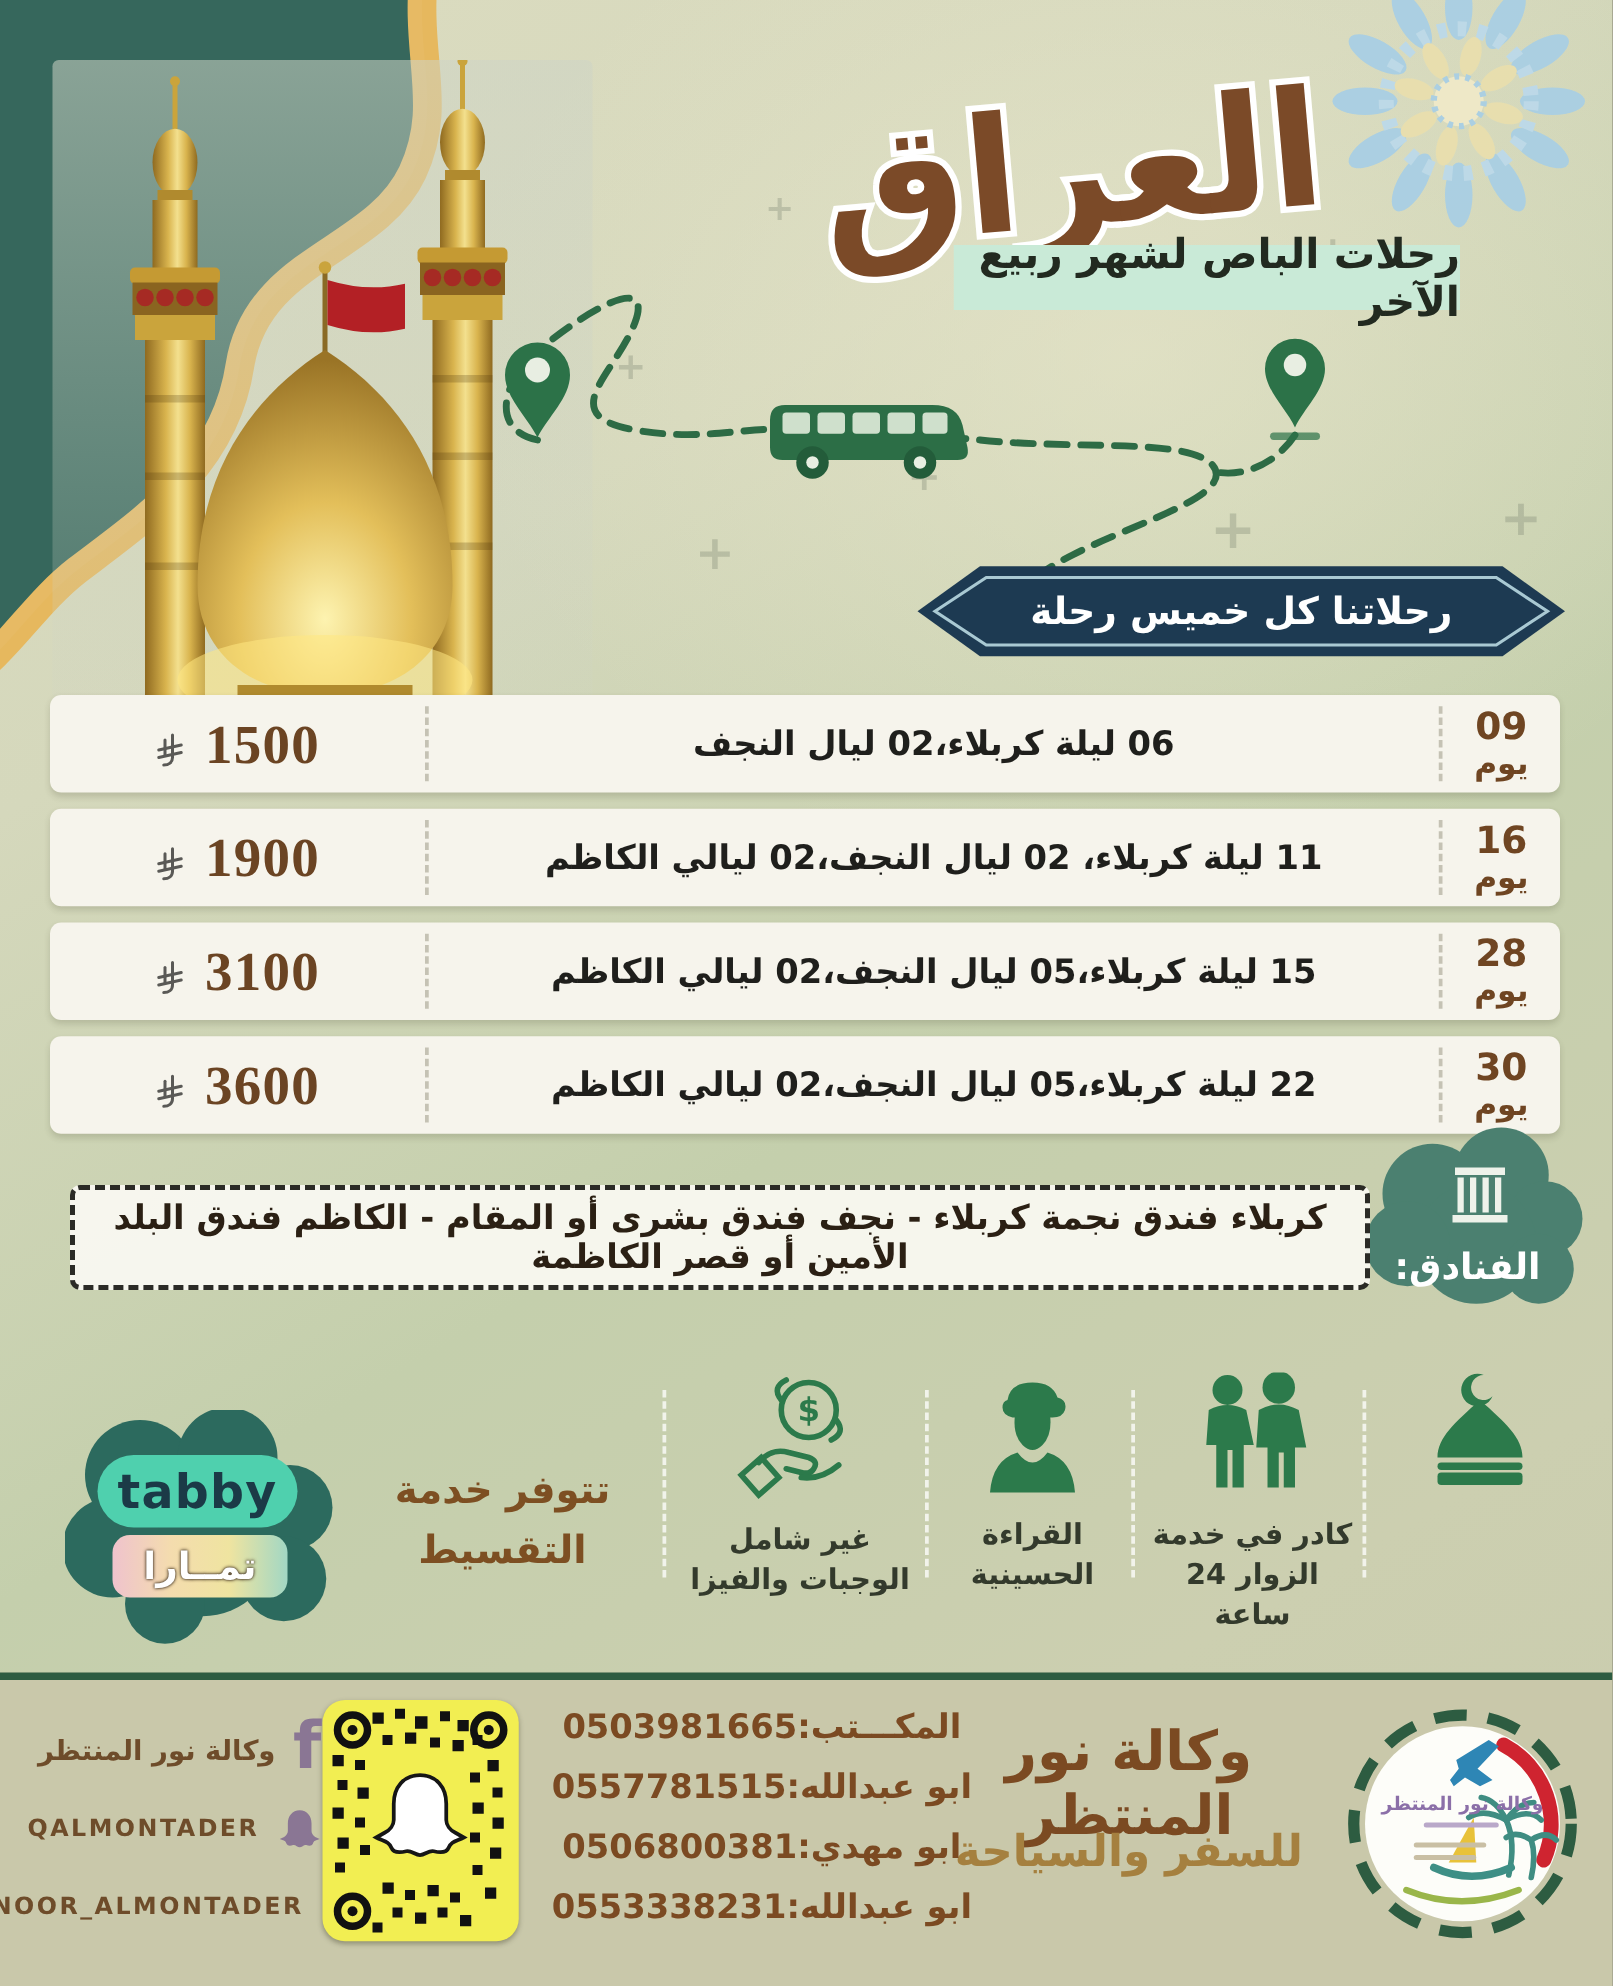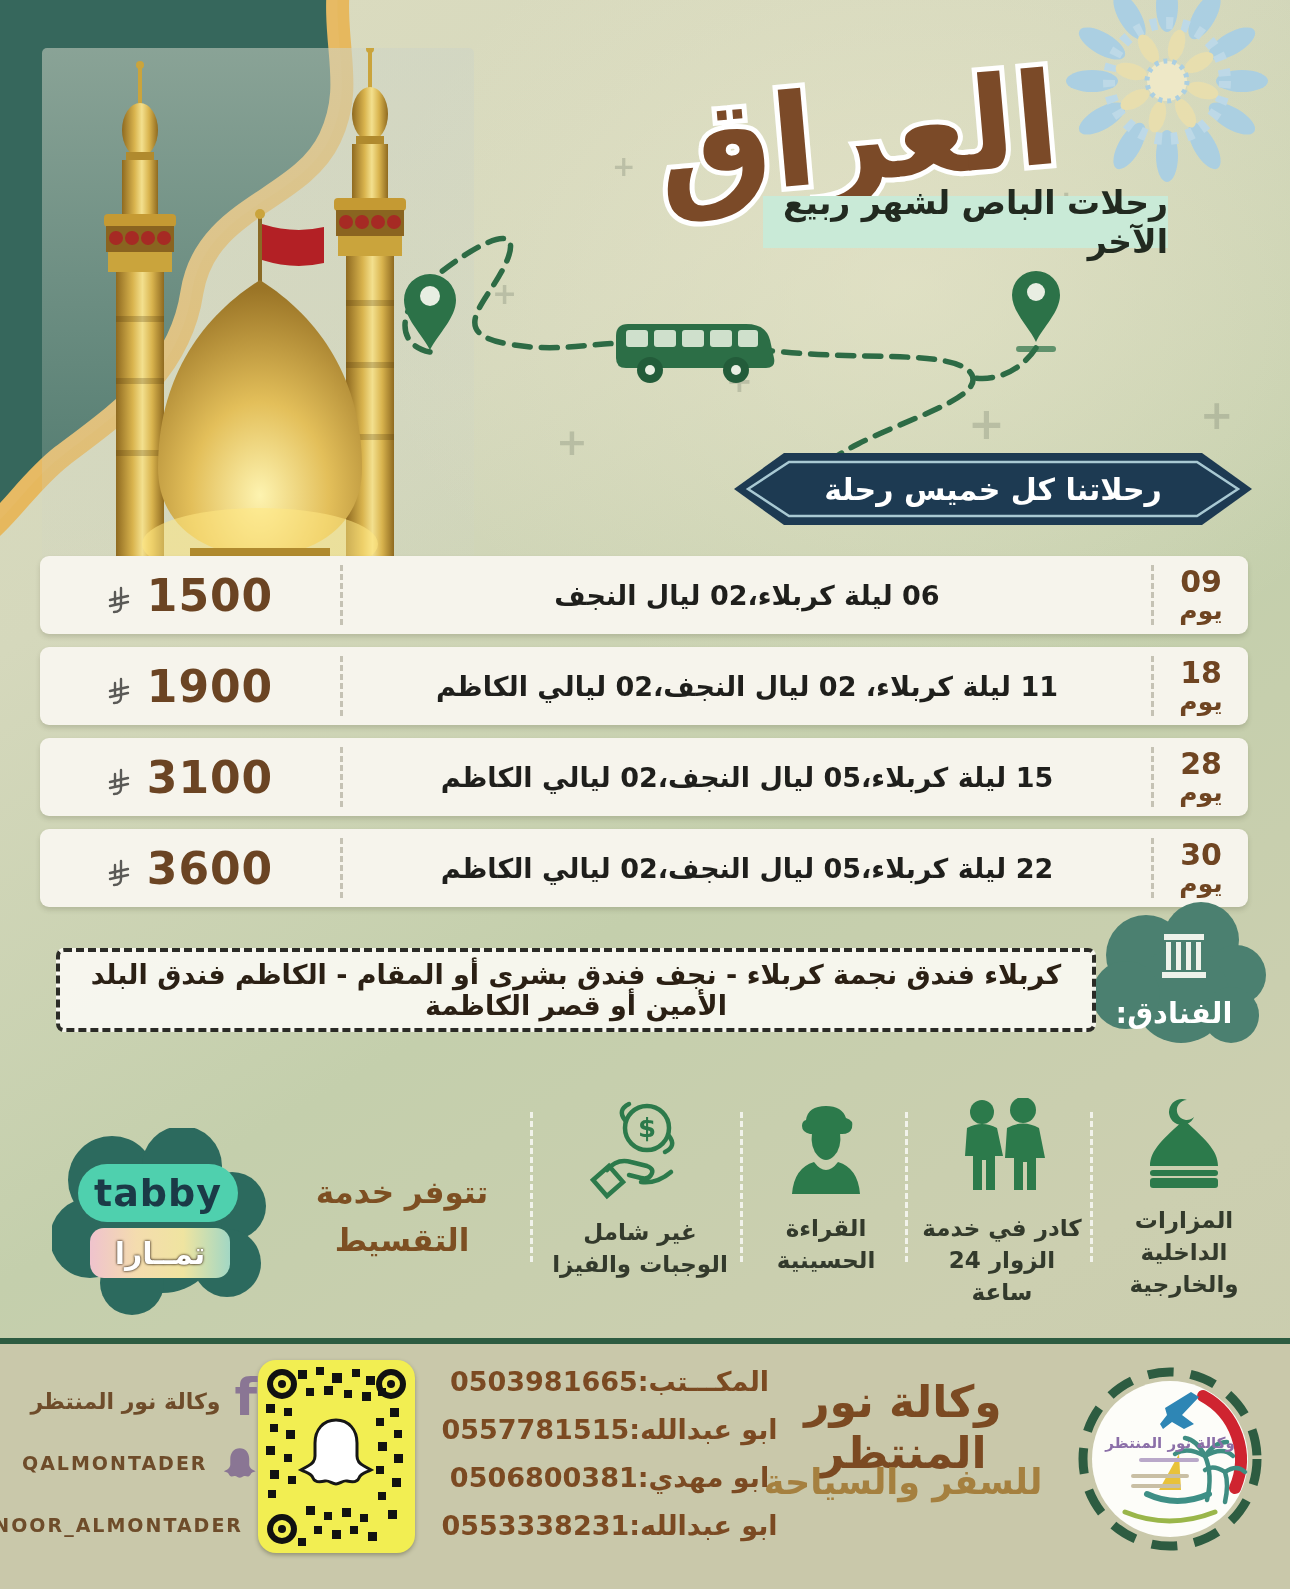--- a/index.html
+++ b/index.html
@@ -20,21 +20,21 @@
     color:#fff;font-size:30px;font-weight:700;}
   
   .trips{position:absolute;left:40px;top:556px;width:1208px;}
   .trip-row{direction:rtl;display:flex;align-items:stretch;height:78px;margin-bottom:13px;
     background:#f6f4ec;border-radius:9px;box-shadow:0 3px 5px rgba(60,60,40,.18);}
   .cell{display:flex;flex-direction:column;align-items:center;justify-content:center;}
   .day-cell{width:94px;color:#6f4522;font-weight:800;line-height:1.05;}
   .day-cell .num{font-size:30px;} .day-cell .word{font-size:25px;}
   .sep{align-self:center;height:60px;border-left:3px dashed #c5c2b4;}
   .desc-cell{flex:1;font-size:27px;font-weight:700;color:#1f1f1c;padding:16px 24px;text-align:center;}
-  .price-cell{width:300px;flex-direction:row;gap:16px;direction:ltr;}
+  .price-cell{width:300px;flex-direction:row;gap:16px;direction:ltr;font-family:Liberation Serif, serif;}
   .price-num{font-size:44px;font-weight:800;color:#6b4423;letter-spacing:1px;}
   .riyal{opacity:.85;margin-top:10px;}
   
   .hotels-box{position:absolute;left:56px;top:948px;width:1040px;height:84px;direction:rtl;
     background:rgba(250,249,242,.93);border:4px dashed #2b2b26;border-radius:8px;
     display:flex;align-items:center;justify-content:center;font-size:27px;font-weight:700;color:#2b2014;
     padding:0 18px;box-sizing:border-box;text-align:center;}
   .hotels-cloud{position:absolute;left:1086px;top:900px;width:182px;height:160px;}
   .hotels-cloud .label{position:absolute;left:0;right:6px;top:96px;text-align:center;color:#fff;
     font-size:29px;font-weight:800;direction:rtl;}
@@ -284,21 +284,21 @@
               <path d="M8,6 v12"></path>
             <path d="M3,14 l18,-4"></path>
               <path d="M3,20 l18,-4"></path>
           </g>
         </svg>
         <div class="price-num">1500</div>
       </div>
     </div>
     <div class="trip-row">
       <div class="cell day-cell">
-        <div class="num">18</div>
+        <div class="num">16</div>
         <div class="word">يوم</div>
       </div>
       <div class="sep"></div>
       <div class="cell desc-cell">11 ليلة كربلاء، 02 ليال النجف،02 ليالي الكاظم</div>
       <div class="sep"></div>
       <div class="cell price-cell">
         <svg class="riyal" width="24" height="28" viewBox="0 0 24 28">
           <g fill="none" stroke="#3f3f3c" stroke-width="2.4" stroke-linecap="round">
             <path d="M14,2 v18 c0,4 -3,6 -7,6"></path>
               <path d="M8,6 v12"></path>
@@ -381,21 +381,20 @@
 
   <div class="feature" style="left:1100px;width:168px;">
     <svg width="100" height="92" viewBox="0 0 100 92" style="margin:0 auto;">
       <g fill="#2c7a4b">
         <path d="M53,2 a10,10 0 1 0 7,17 a13,13 0 1 1 -7,-17 z"></path>
         <path d="M50,22 C30,40 16,52 16,68 l68,0 C84,52 70,40 50,22 z"></path>
         <rect x="16" y="72" width="68" height="6" rx="3"></rect>
         <rect x="16" y="80" width="68" height="10" rx="3"></rect>
       </g>
     </svg>
-    <div class="lbl">المزارات الداخلية والخارجية</div>
   </div>
 
   <div class="feature" style="left:918px;width:168px;">
     <svg width="110" height="100" viewBox="0 0 110 100" style="margin:0 auto;">
       <g fill="#2c7a4b">
         <circle cx="35" cy="14" r="12"></circle>
         <path d="M20,30 q15,-8 30,0 l6,28 -8,0 0,34 -9,0 0,-30 -4,0 0,30 -9,0 0,-34 -8,0 z"></path>
         <circle cx="76" cy="12" r="13"></circle>
         <path d="M60,30 q16,-9 32,0 l6,30 -9,0 0,32 -9,0 0,-28 -4,0 0,28 -9,0 0,-32 -9,0 z"></path>
       </g>

